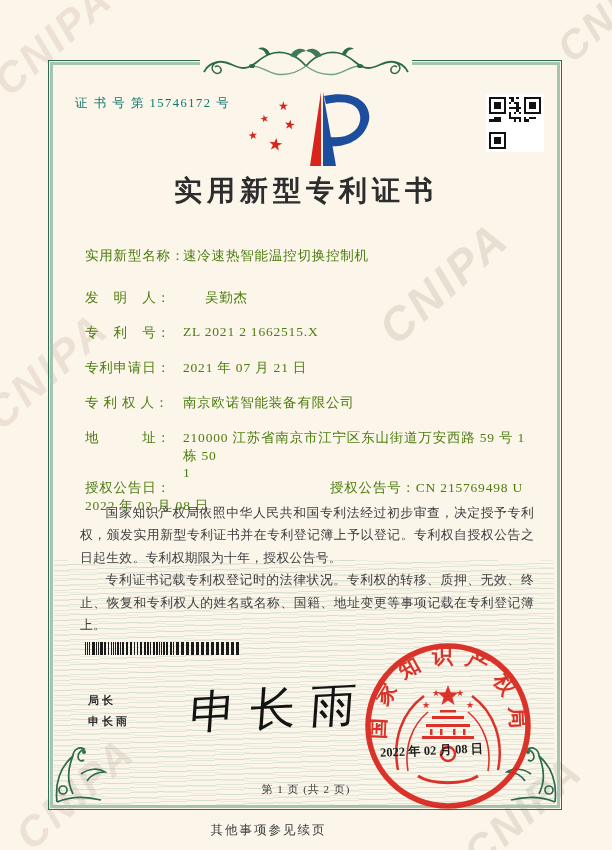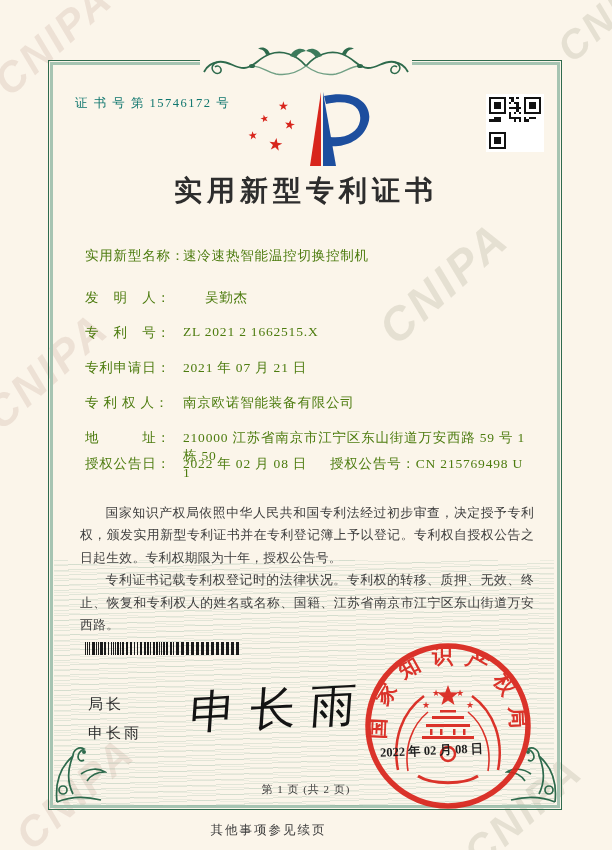--- a/index.html
+++ b/index.html
@@ -48,22 +48,22 @@
   .field .lbl { display:inline-block; width:98px; white-space:pre; flex:none; }
   .field .val { flex:1; }
   .field .right-pair { position:absolute; left:245px; top:0; white-space:nowrap; }
   
   .body-text { position:absolute; left:80px; top:502px; width:454px;
                font-size:12.8px; line-height:1.75; letter-spacing:.3px;
                color:#3e3e3e; text-align:justify; }
   .body-text p { margin:0; text-indent:2em; }
   
   .barcode { position:absolute; left:85px; top:641px; width:156px; height:13px; }
-  .signer { position:absolute; left:88px; top:690px; font-size:15px;
-            letter-spacing:3px; color:#2c2c2c; line-height:1.95; }
+  .signer { position:absolute; left:88px; top:690px; font-size:11px;
+            letter-spacing:3px; color:#2c2c2c; line-height:1.95;font-weight:bold; }
   .autograph { position:absolute; left:190px; top:678px; font-size:46px;
                font-weight:500; color:#141414; letter-spacing:14px;
                transform:rotate(-3deg) skewX(-7deg); white-space:nowrap; }
   .seal { position:absolute; left:362px; top:640px; width:172px; height:172px;
           opacity:.93; }
   .seal-date { position:absolute; left:380px; top:742px; width:130px;
                font-size:12.5px; font-weight:600; color:#1d1d1d;
                white-space:nowrap; transform:rotate(-2.5deg); z-index:5; }
   .page-number { position:absolute; left:0; top:782px; width:612px;
                  text-align:center; font-size:11px; letter-spacing:1px; color:#3c3c3c; }
@@ -305,31 +305,31 @@
     <span class="lbl">专 利 权 人：</span>
     <span class="val">南京欧诺智能装备有限公司</span>
   </div>
   <div class="field" style="top:429px;">
     <span class="lbl">地　　　址：</span>
     <span class="val">
       <span style="display:block;">210000 江苏省南京市江宁区东山街道万安西路 59 号 1 栋 50</span>
       <span style="display:block;">1</span>
     </span>
   </div>
-  <div class="field" style="top:455px;">
+  <div class="field" style="top:479px;flex-direction:column;">
     <span class="lbl">授权公告日：</span>
     <span>2022 年 02 月 08 日</span>
     <span class="right-pair">
       <span>授权公告号：</span><span>CN 215769498 U</span>
     </span>
   </div>
 
   <div class="body-text">
     <p>国家知识产权局依照中华人民共和国专利法经过初步审查，决定授予专利权，颁发实用新型专利证书并在专利登记簿上予以登记。专利权自授权公告之日起生效。专利权期限为十年，授权公告号。</p>
-    <p>专利证书记载专利权登记时的法律状况。专利权的转移、质押、无效、终止、恢复和专利权人的姓名或名称、国籍、江苏省南京市江宁区东山街道万安西路。</p>
+    <p>专利证书记载专利权登记时的法律状况。专利权的转移、质押、无效、终止、恢复和专利权人的姓名或名称、国籍、地址变更等事项记载在专利登记簿上。</p>
   </div>
 
   <div class="barcode"><svg width="156" height="13" viewBox="0 0 156 13" fill="#1a1a1a">
         <rect x="0" y="0" width="1" height="13"></rect>
         <rect x="2" y="0" width="1" height="13"></rect>
         <rect x="4" y="0" width="1" height="13"></rect>
         <rect x="7" y="0" width="3" height="13"></rect>
         <rect x="11" y="0" width="1" height="13"></rect>
         <rect x="13" y="0" width="1" height="13"></rect>
         <rect x="15" y="0" width="3" height="13"></rect>

